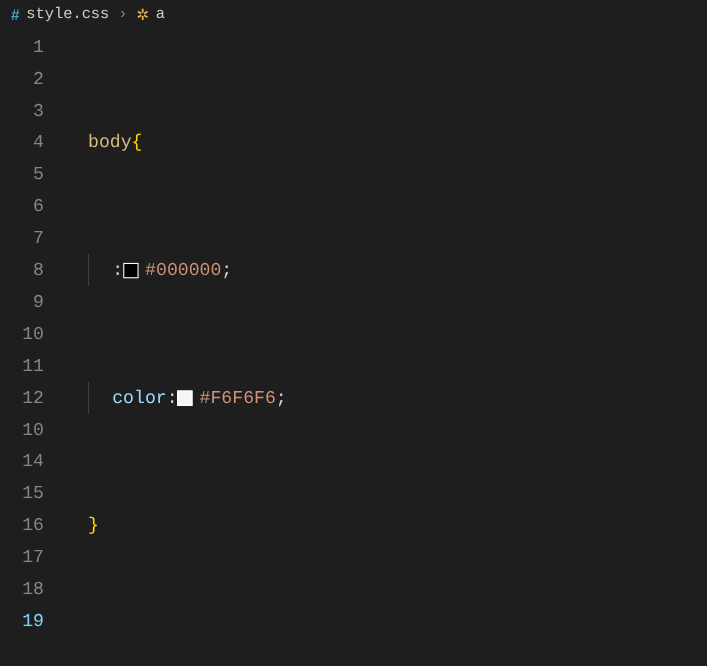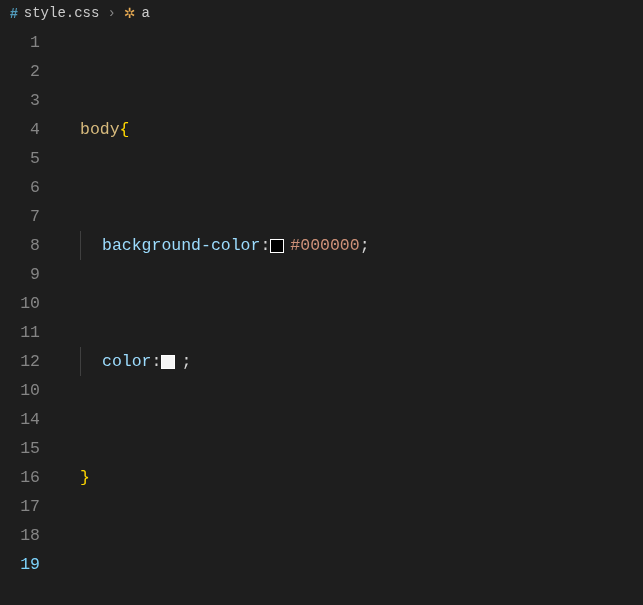--- a/index.html
+++ b/index.html
@@ -104,23 +104,23 @@
     <div class="ln">16</div>
     <div class="ln">17</div>
     <div class="ln">18</div>
     <div class="ln current">19</div>
   </div>
 
   <div class="code">
     
     <div class="line"><span class="sp1"></span><span class="sel">body</span> <span class="brace">{</span></div>
     
-    <div class="line"><span class="indent-guide ig2"></span><span class="sp2"></span><span class="prop">background-color</span><span class="punct">:</span> <span class="swatch" style="background:#000000"></span><span class="val">#000000</span><span class="punct">;</span></div>
+    <div class="line"><span class="indent-guide ig2"></span><span class="sp2"></span><span class="punct">:</span> <span class="swatch" style="background:#000000"></span><span class="val">#000000</span><span class="punct">;</span></div>
     
-    <div class="line"><span class="indent-guide ig2"></span><span class="sp2"></span><span class="prop">color</span><span class="punct">:</span> <span class="swatch" style="background:#F6F6F6"></span><span class="punct">;</span></div>
+    <div class="line"><span class="indent-guide ig2"></span><span class="sp2"></span><span class="prop">color</span><span class="punct">:</span> <span class="swatch" style="background:#F6F6F6"></span><span class="val">#F6F6F6</span><span class="punct">;</span></div>
     
     <div class="line"><span class="sp1"></span><span class="brace">}</span></div>
     
     <div class="line"></div>
     
     
     
     
     
     

